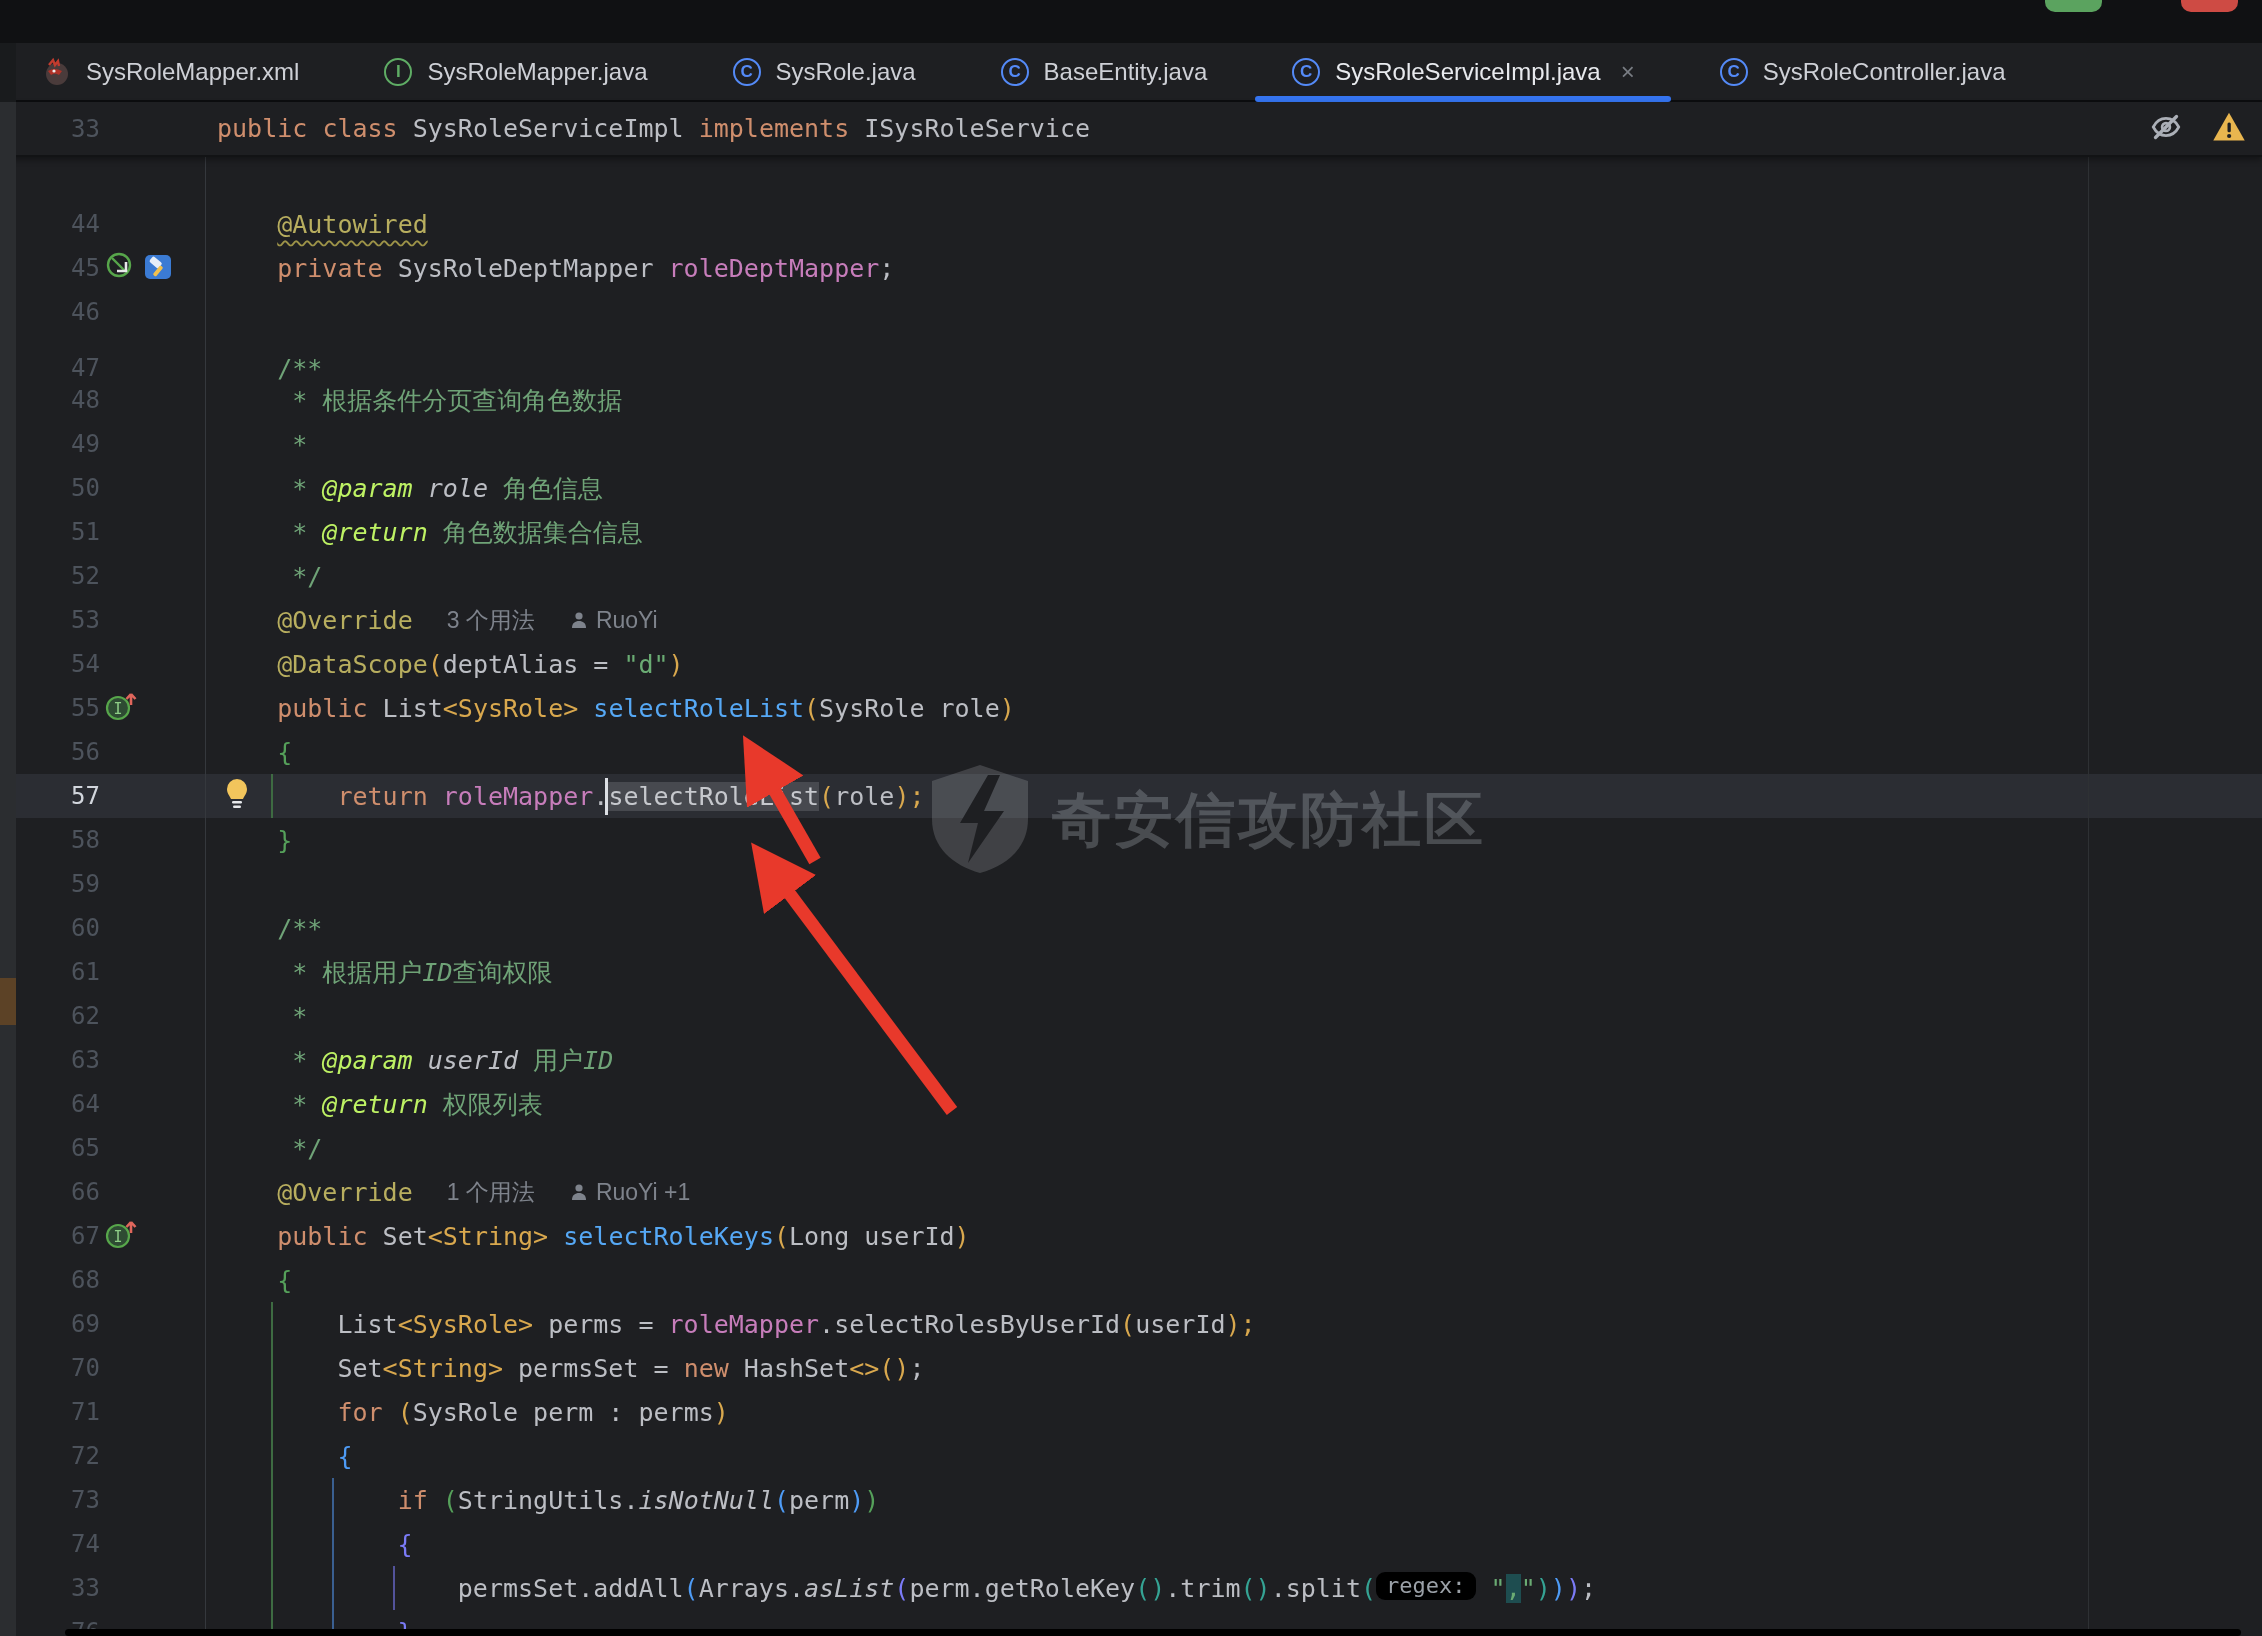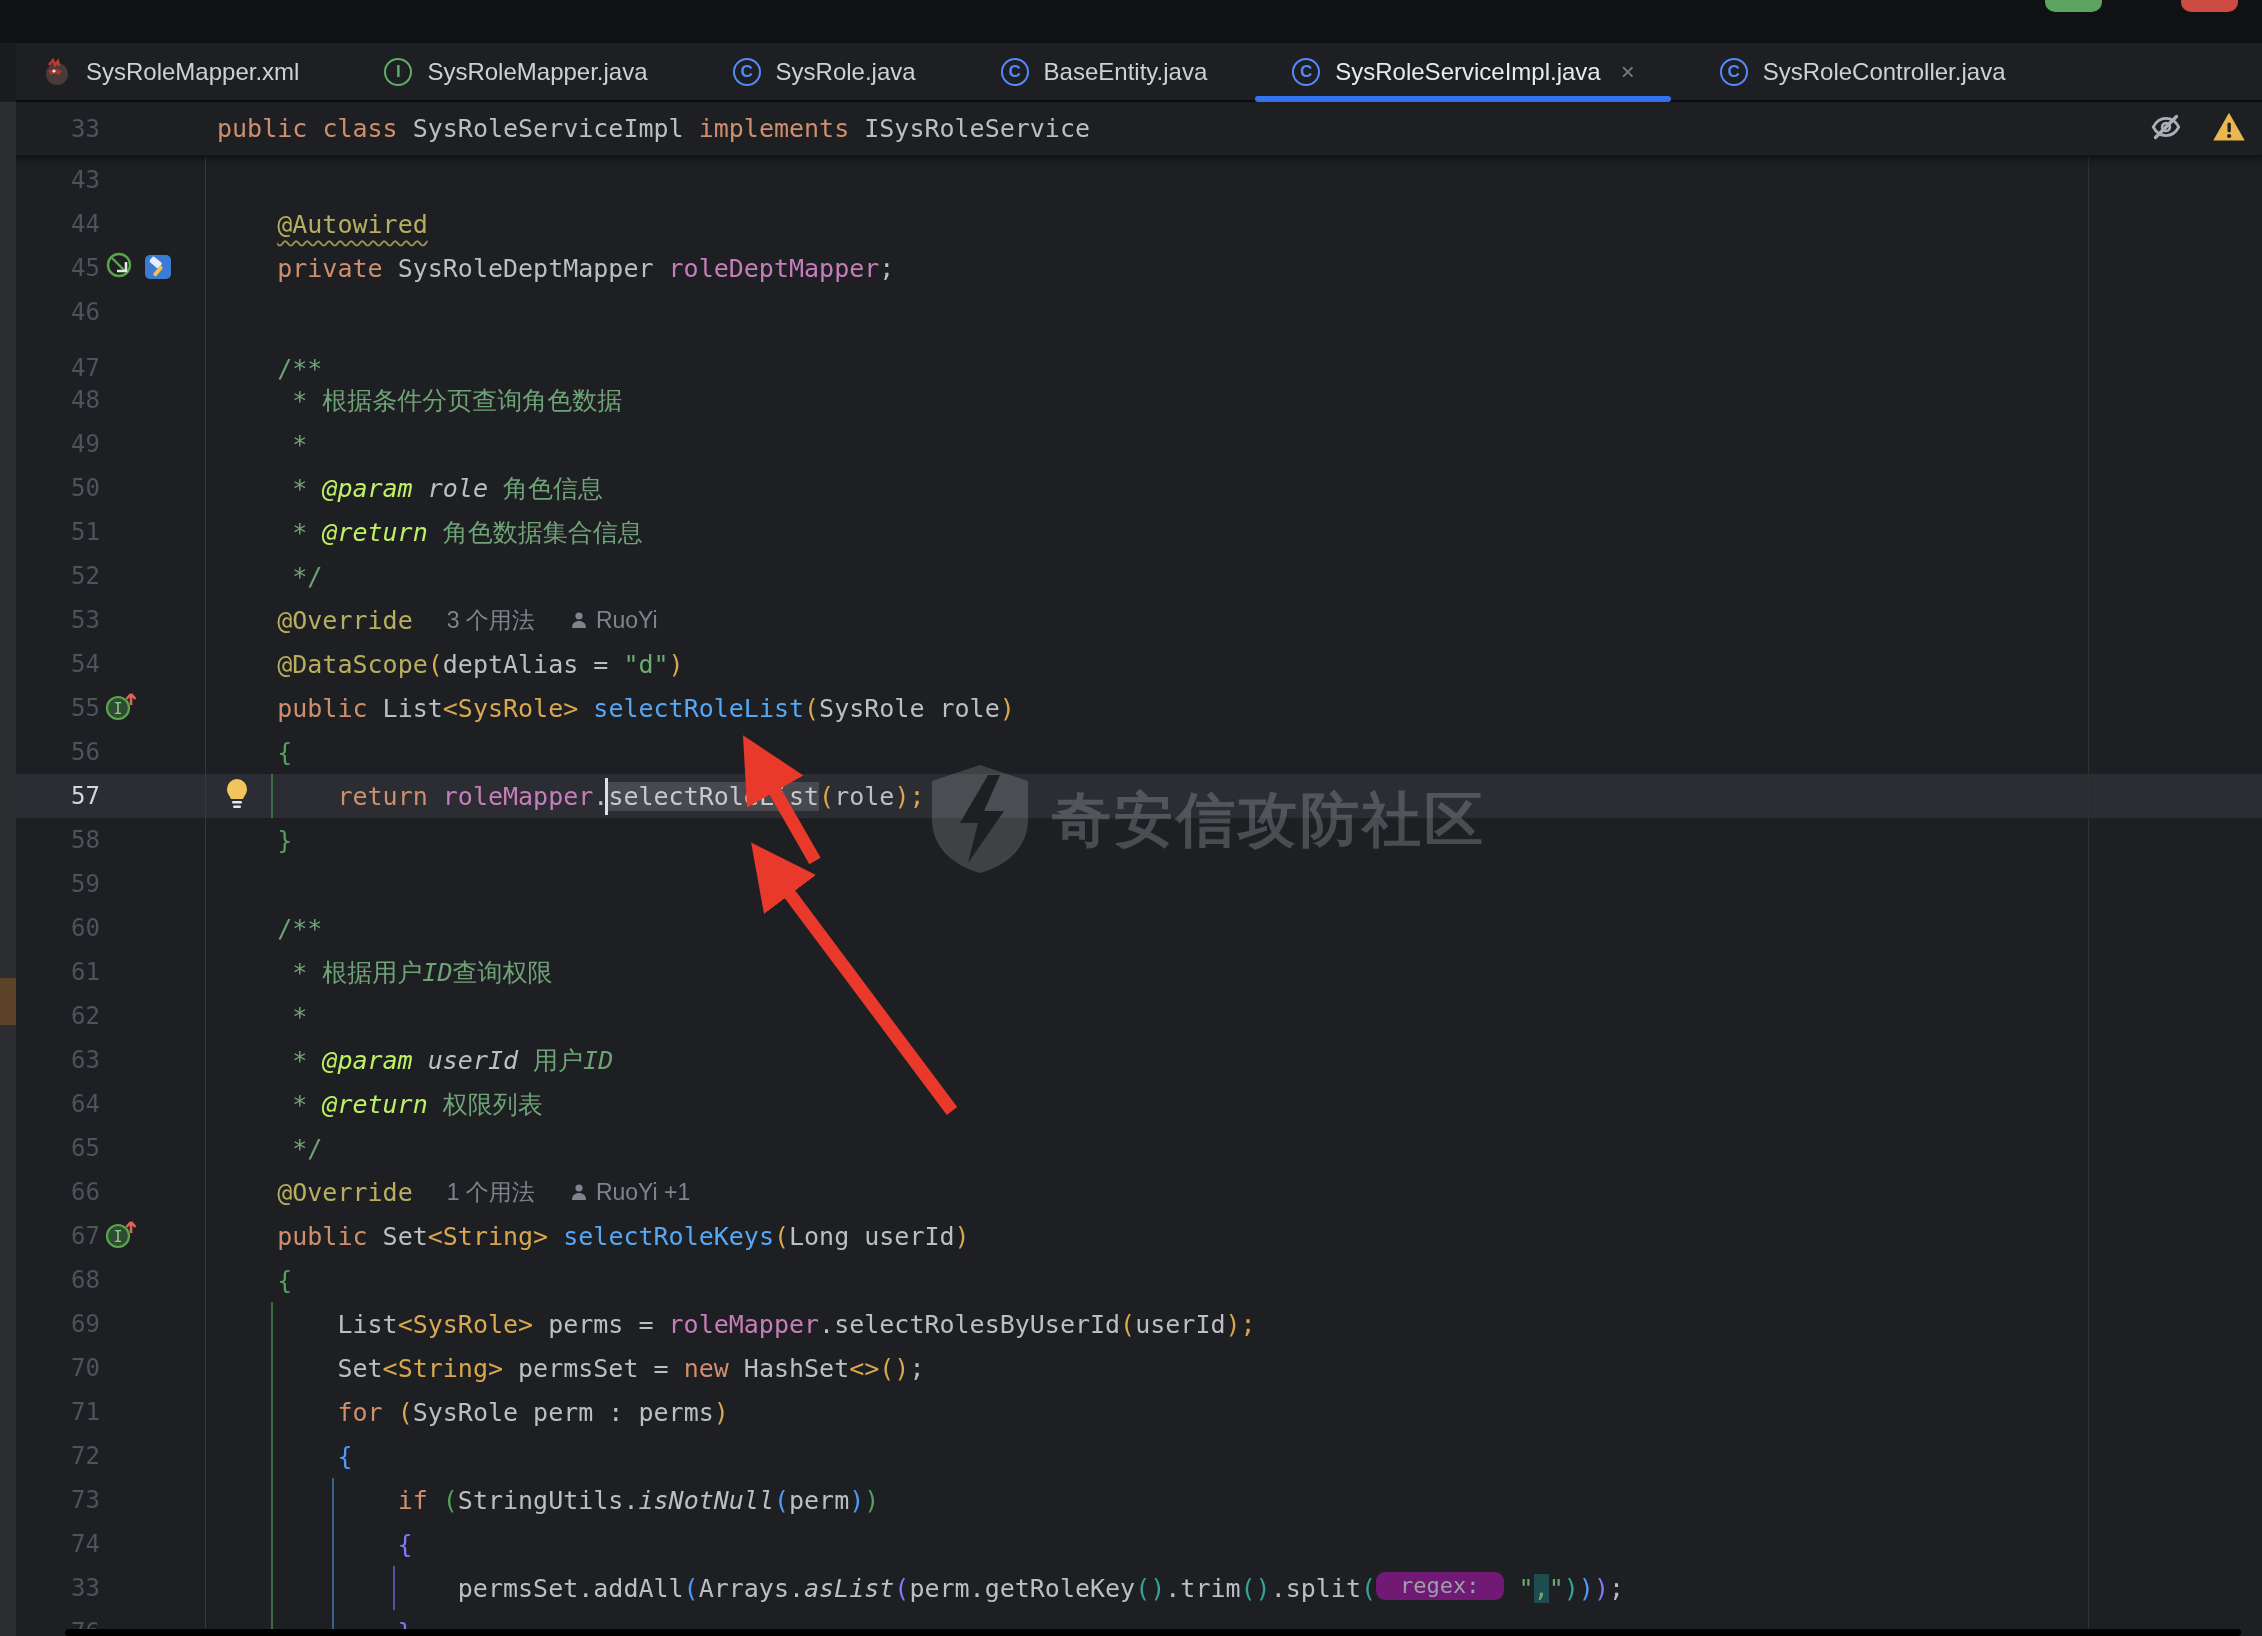--- a/index.html
+++ b/index.html
@@ -47,21 +47,21 @@
   .sg-k{color:#CF8E6D}.sg-an{color:#B8AE5F}.sg-w{color:#BCBEC4}.sg-g{color:#D9A84E}
   .sg-b{color:#56A8F5}.sg-m{color:#C77DBB}.sg-s{color:#6AAB73}
   .sg-c{color:#6FA377}.sg-ct{color:#bef264;font-weight:normal;font-style:italic}
   .sg-ci{color:#BCBEC4;font-style:italic}.sg-ci2{color:#6FA377;font-style:italic}
   .sg-gr1{color:#55A05A}.sg-gr2{color:#4E9BF5}.sg-gr3{color:#7B7BF7}.sg-tl{color:#35A394}
   .sg-it{color:#BCBEC4;font-style:italic}
   .sg-shl{color:#6AAB73;background:#1E4D50}
   .sg-anw{color:#B8AE5F;text-decoration:underline wavy #9D9348;text-underline-offset:7px;text-decoration-thickness:2px;}
   .sg-sel{position:relative;background:#47494F;color:#C6C8CD;}
   .sg-sel::before{content:'';position:absolute;left:-3px;top:-4px;bottom:-4px;width:3px;background:#DCDFE4;}
-  .sg-pill{display:inline-block;background:#701a75;color:#9BA1A8;border-radius:9px;padding:1px 24px;
+  .sg-pill{display:inline-block;background:#000000;color:#9BA1A8;border-radius:9px;padding:1px 10px;
           font-size:22px;line-height:26px;transform:translateY(-2px);}
   .inlay{color:#7E838C;font-family:"Liberation Sans",sans-serif;font-size:23px;display:inline-flex;
          align-items:center;gap:7px;margin-left:34px;}
   
   .left-strip{position:absolute;left:0;top:102px;width:16px;height:1534px;background:#2B2D30;z-index:40;}
   .left-strip-top{position:absolute;left:0;top:43px;width:16px;height:59px;background:#191B1D;z-index:40;}
   .left-mark{position:absolute;left:0;width:16px;z-index:41;}
   .bottom-bar{position:absolute;z-index:50;background:#000;border-radius:4px;}
   .wm{position:absolute;z-index:6;display:flex;align-items:center;gap:20px;pointer-events:none;}
   .wm .wm-text{font-size:59px;font-weight:bold;letter-spacing:3px;color:rgba(198,204,212,0.26);
@@ -164,24 +164,20 @@
           <polygon points="0,0 5,2.5 0,5" fill="#E8392B"></polygon>
         </marker>
       </defs>
     <line x1="815" y1="706" x2="752" y2="596" stroke="#E8392B" stroke-width="13" marker-end="url(#ah)"></line>
         <line x1="952" y1="956" x2="762" y2="702" stroke="#E8392B" stroke-width="13" marker-end="url(#ah)"></line>
       </svg>
   <div class="row" style="top: -41px;">
         <div class="ln"></div>
         <div class="code"></div>
       </div>
-      <div class="row" style="top: 3px;">
-        <div class="ln">43</div>
-        <div class="code"></div>
-      </div>
       <div class="row" style="top: 47px;">
         <div class="ln">44</div>
         <div class="code"><span class="sg-w">    </span><span class="sg-anw">@Autowired</span></div>
       </div>
       <div class="row" style="top: 91px;">
         <div class="ln">45</div>
         <div class="gi">
           <span><svg width="32" height="32" viewBox="0 0 32 32">
               <circle cx="15" cy="15" r="11" fill="none" stroke="#57A64B" stroke-width="2.4"></circle>
               <line x1="8" y1="8" x2="21" y2="21" stroke="#57A64B" stroke-width="2.4"></line>

